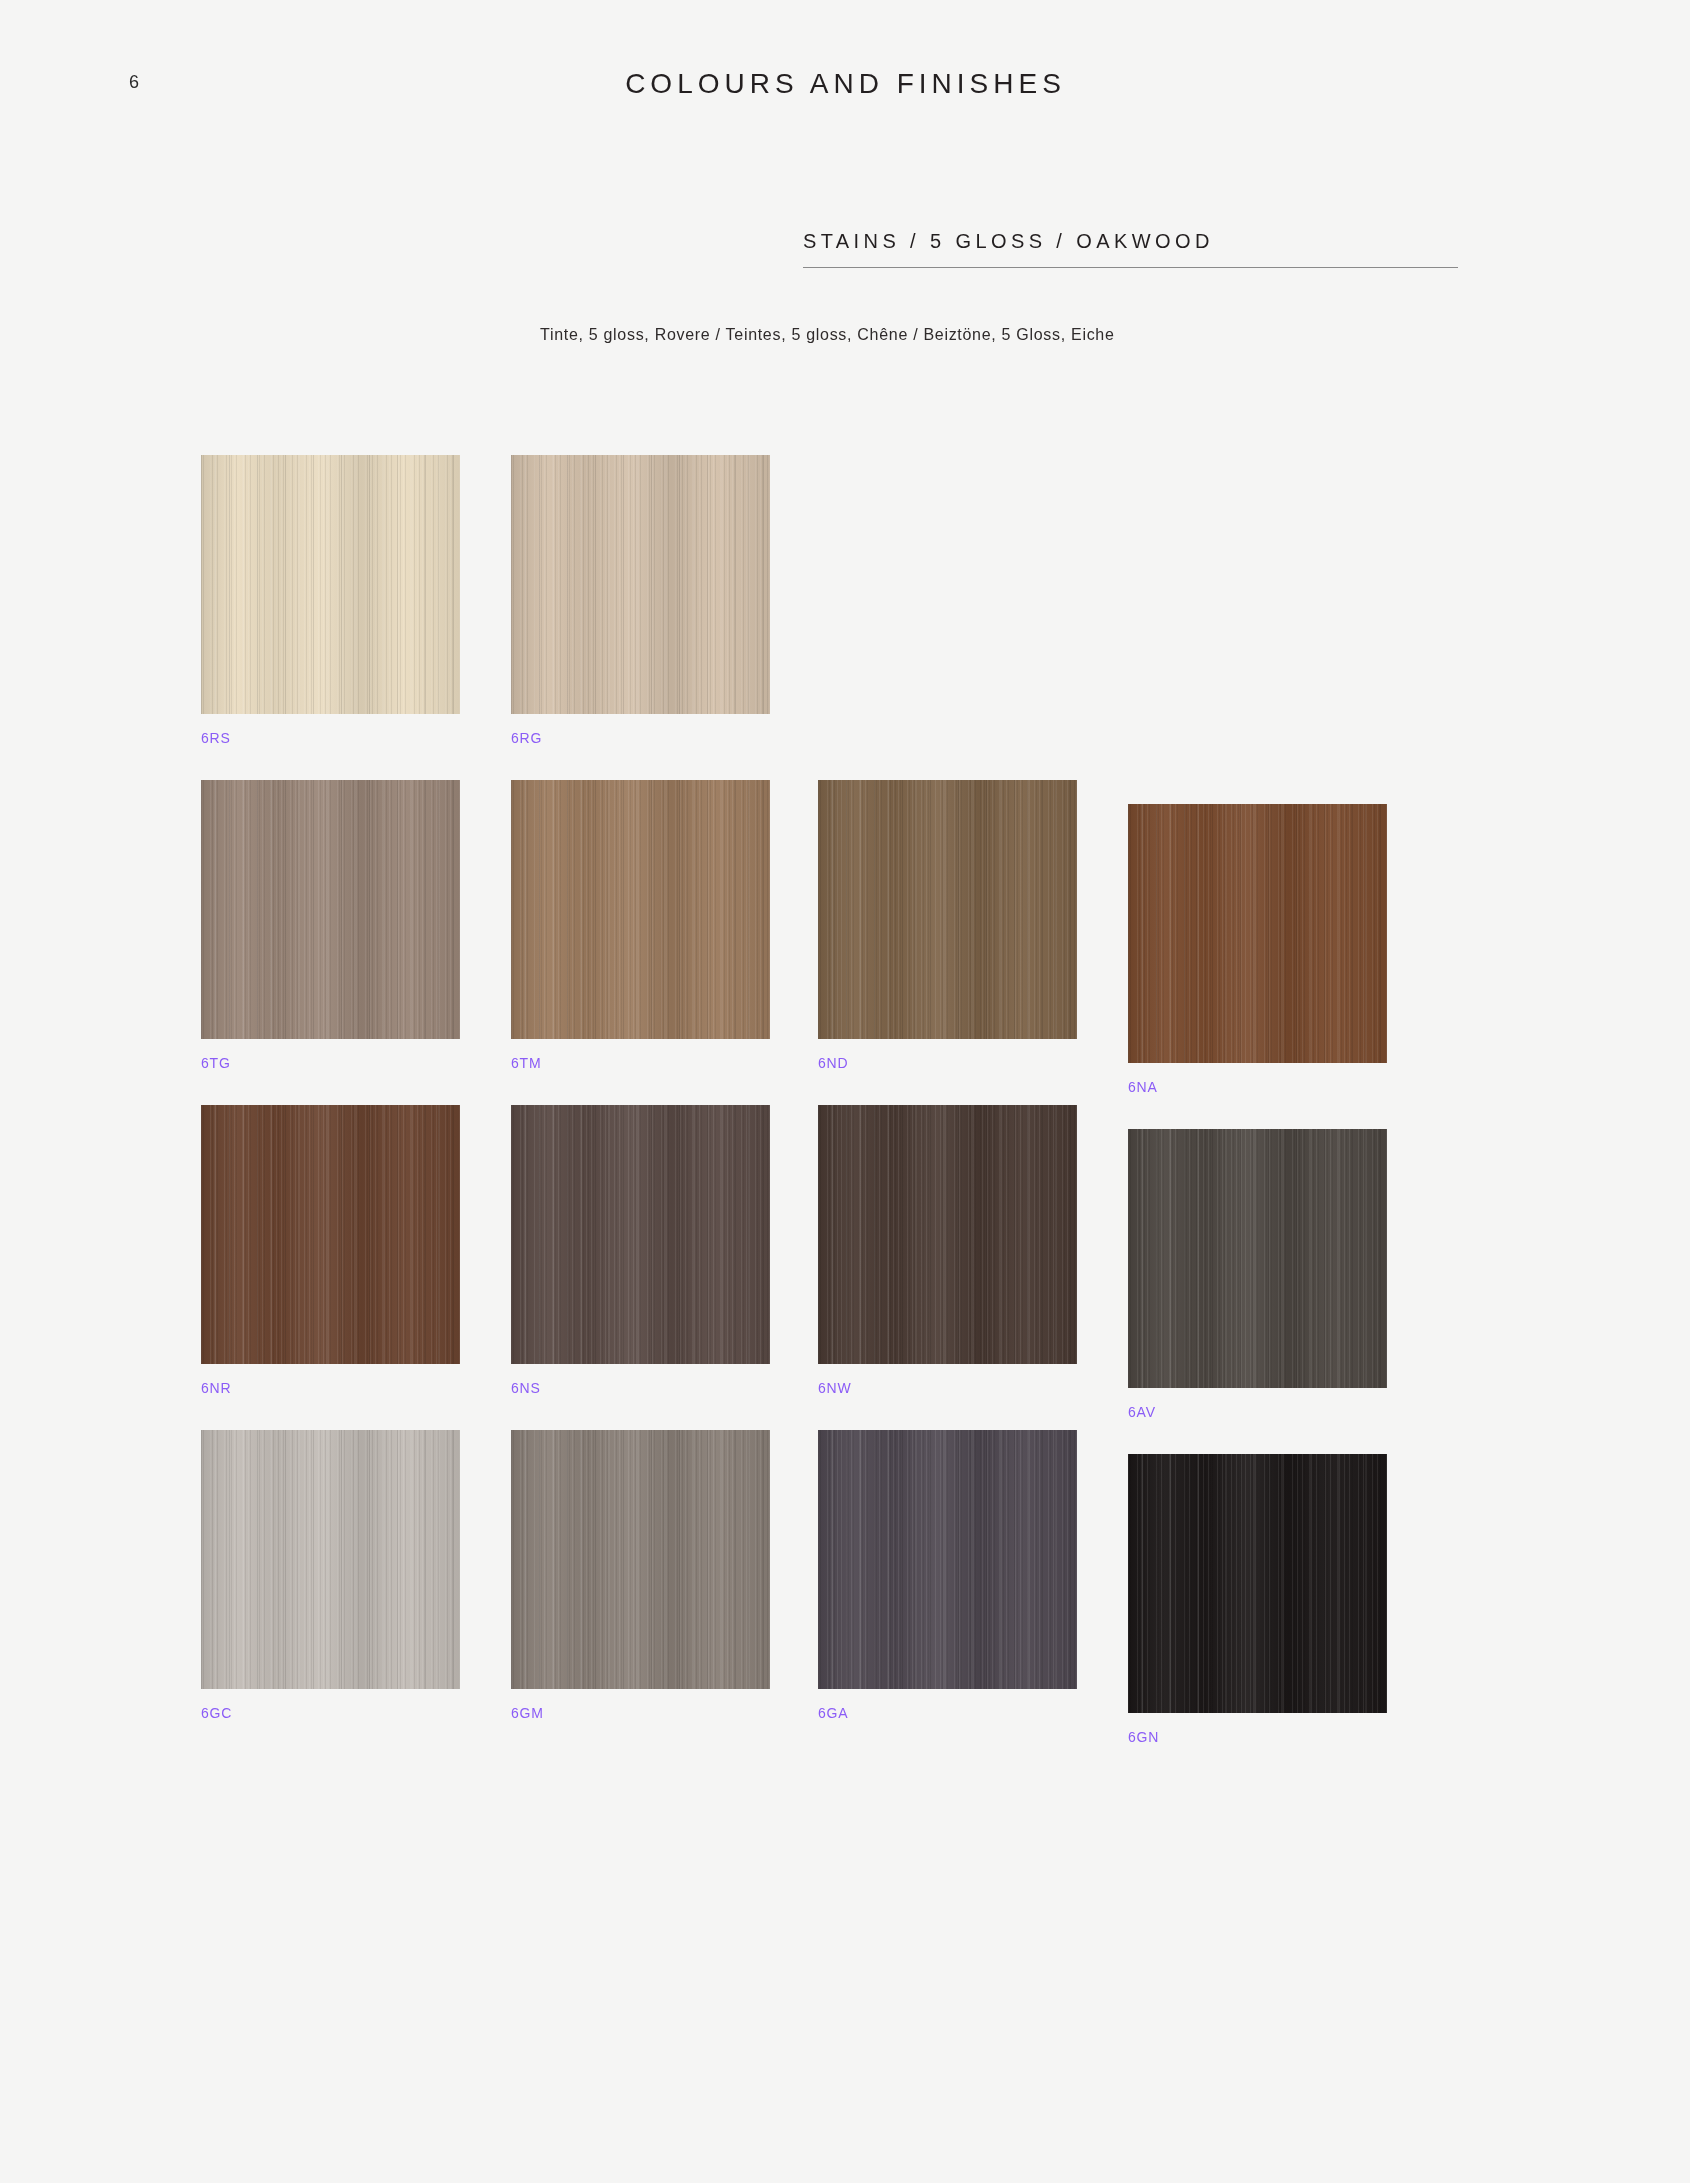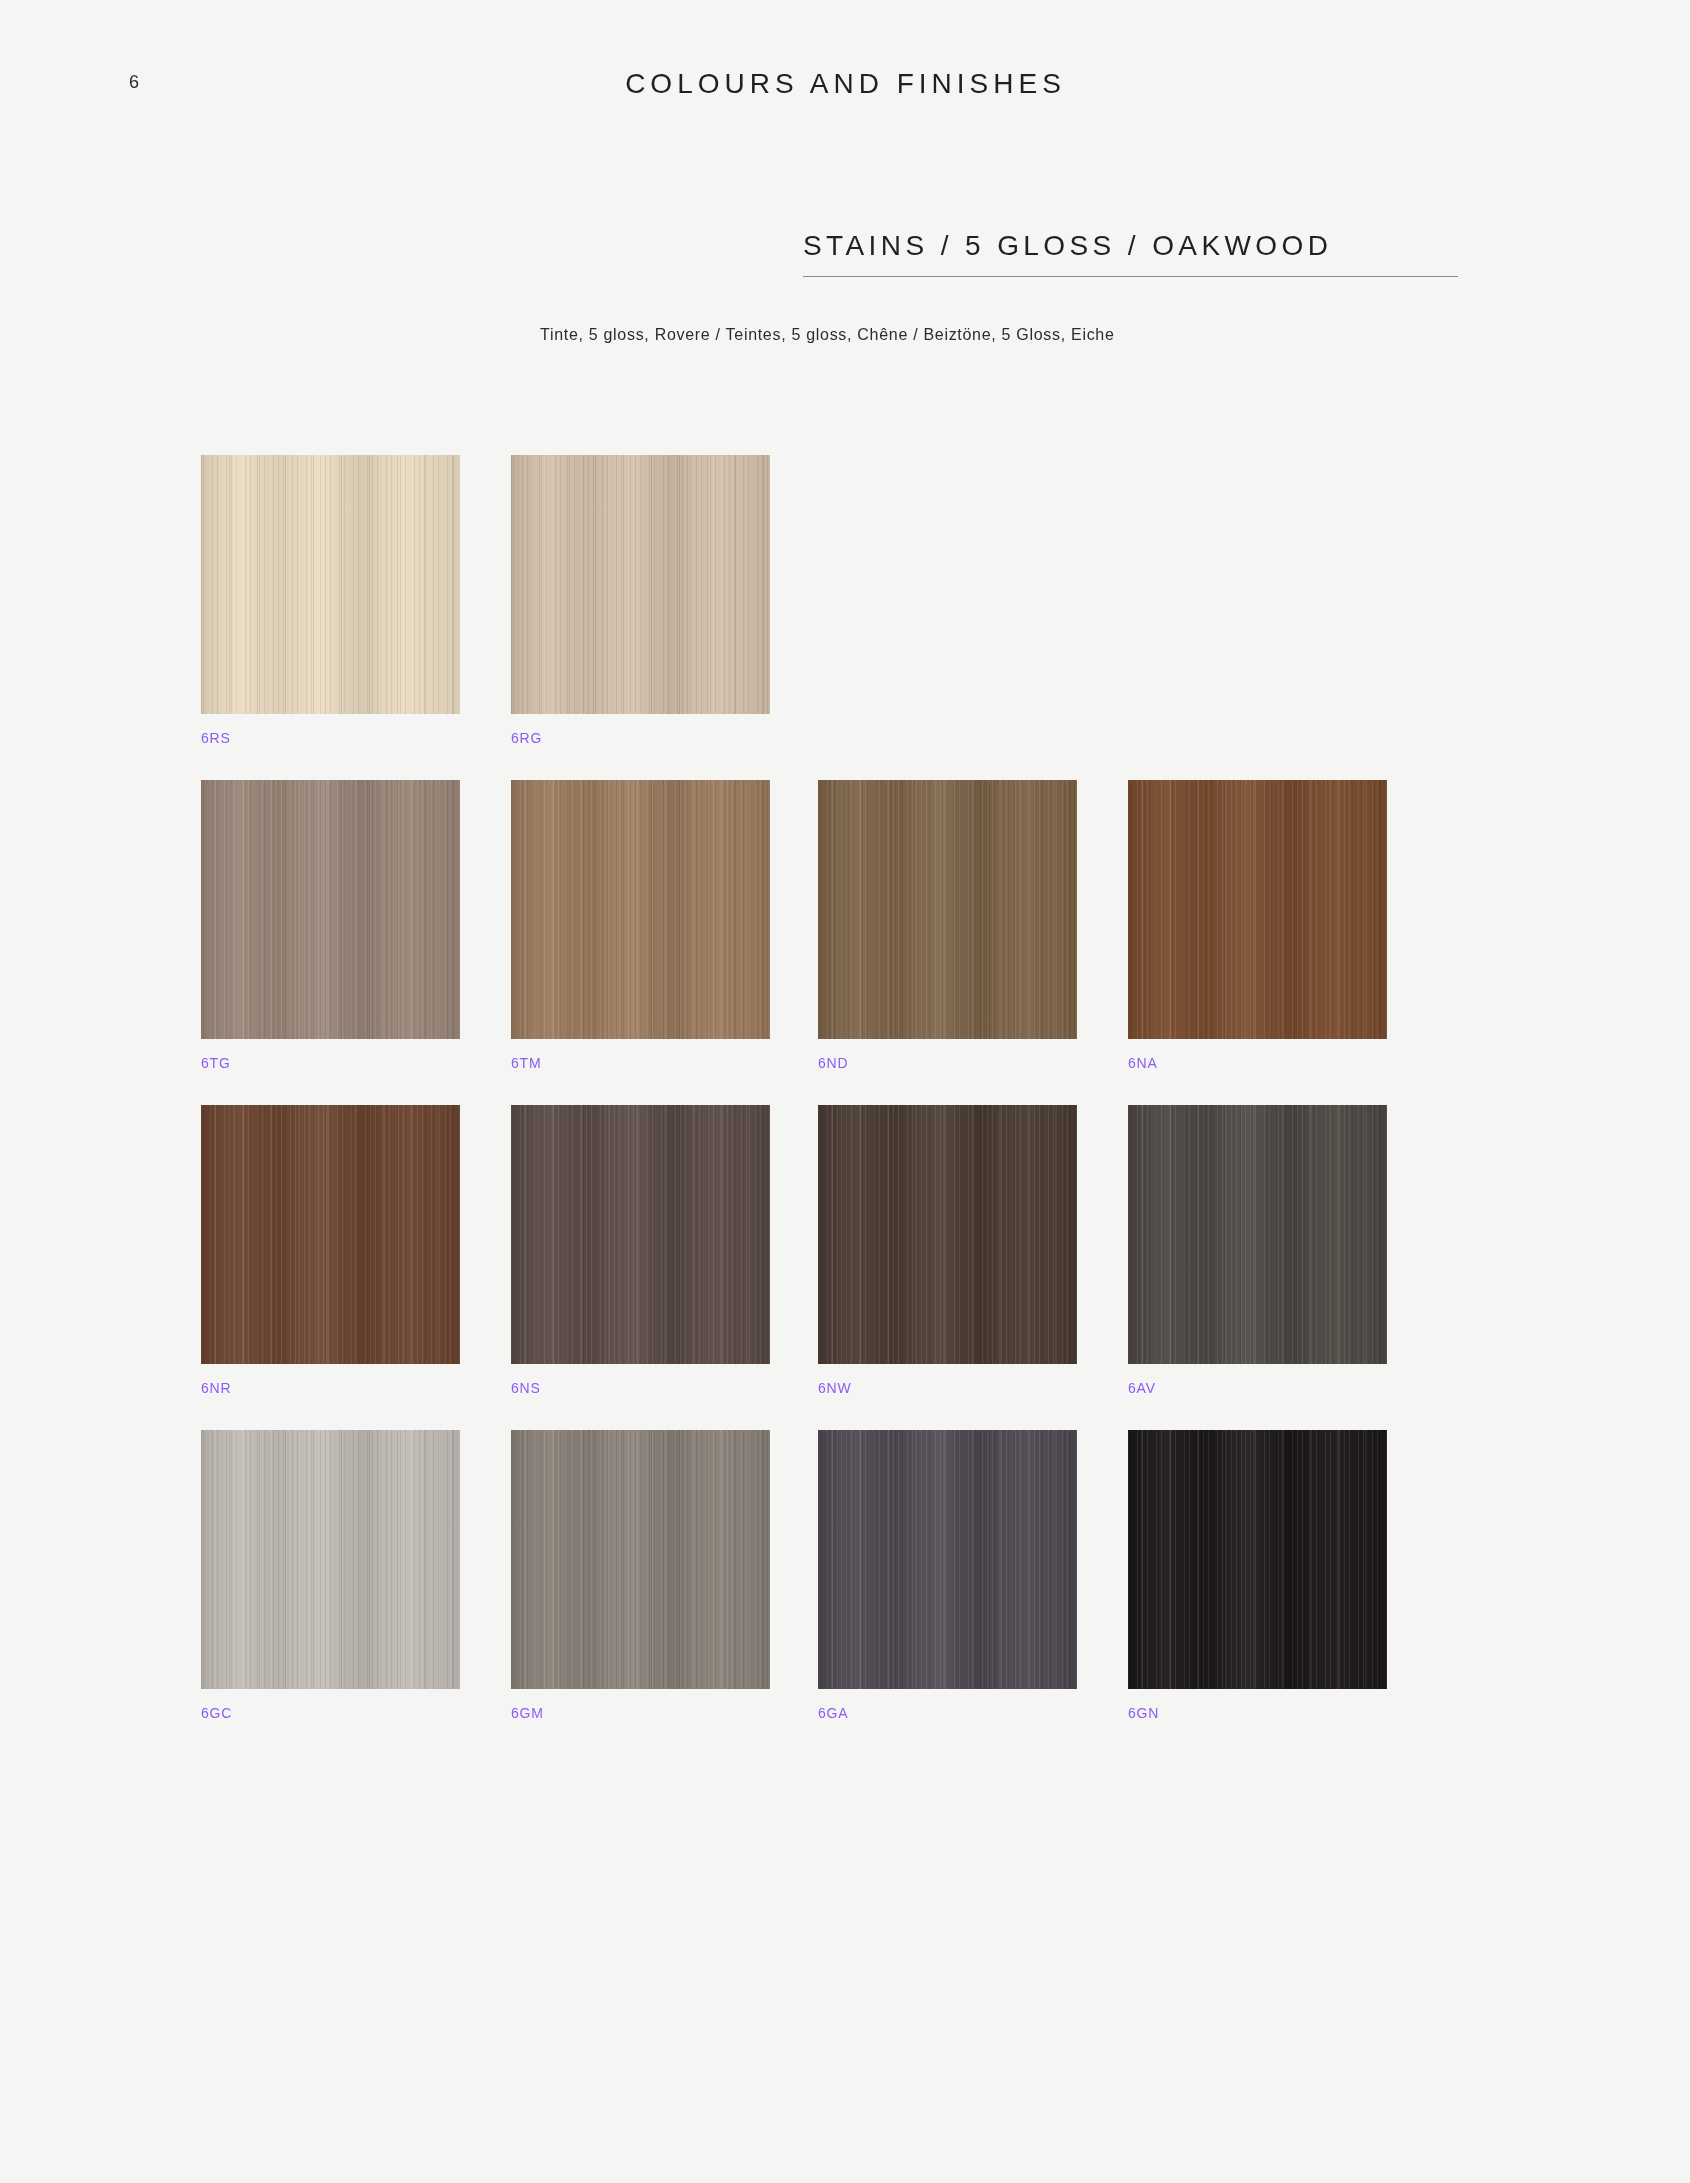--- a/index.html
+++ b/index.html
@@ -38,21 +38,21 @@
   }
 
   
   .section {
     position: absolute;
     left: 803px;
     top: 230px;
     width: 663px;
   }
   .section-title {
-    font-size: 28px;
+    font-size: 20px;
     letter-spacing: 4.4px;
     font-weight: 400;
     color: #231f20;
     white-space: nowrap;
   }
   .section-rule {
     margin-top: 14px;
     width: 655px;
     height: 0.7px;
     background: #8a8a8a;
@@ -80,21 +80,21 @@
     height: 325px;
   }
   .cell {
     position: absolute;
     top: 0;
     width: 259px;
   }
   .cell.c0 { left: 0px; }
   .cell.c1 { left: 310px; }
   .cell.c2 { left: 617px; }
-  .cell.c3 { left: 927px; }
+  .cell.c3 { left: 927px; margin-top: 24px; }
 
   .swatch {
     width: 259px;
     height: 259px;
     position: relative;
     overflow: hidden;
     background: #cccccc;
   }
   
   .swatch .grain-a,

